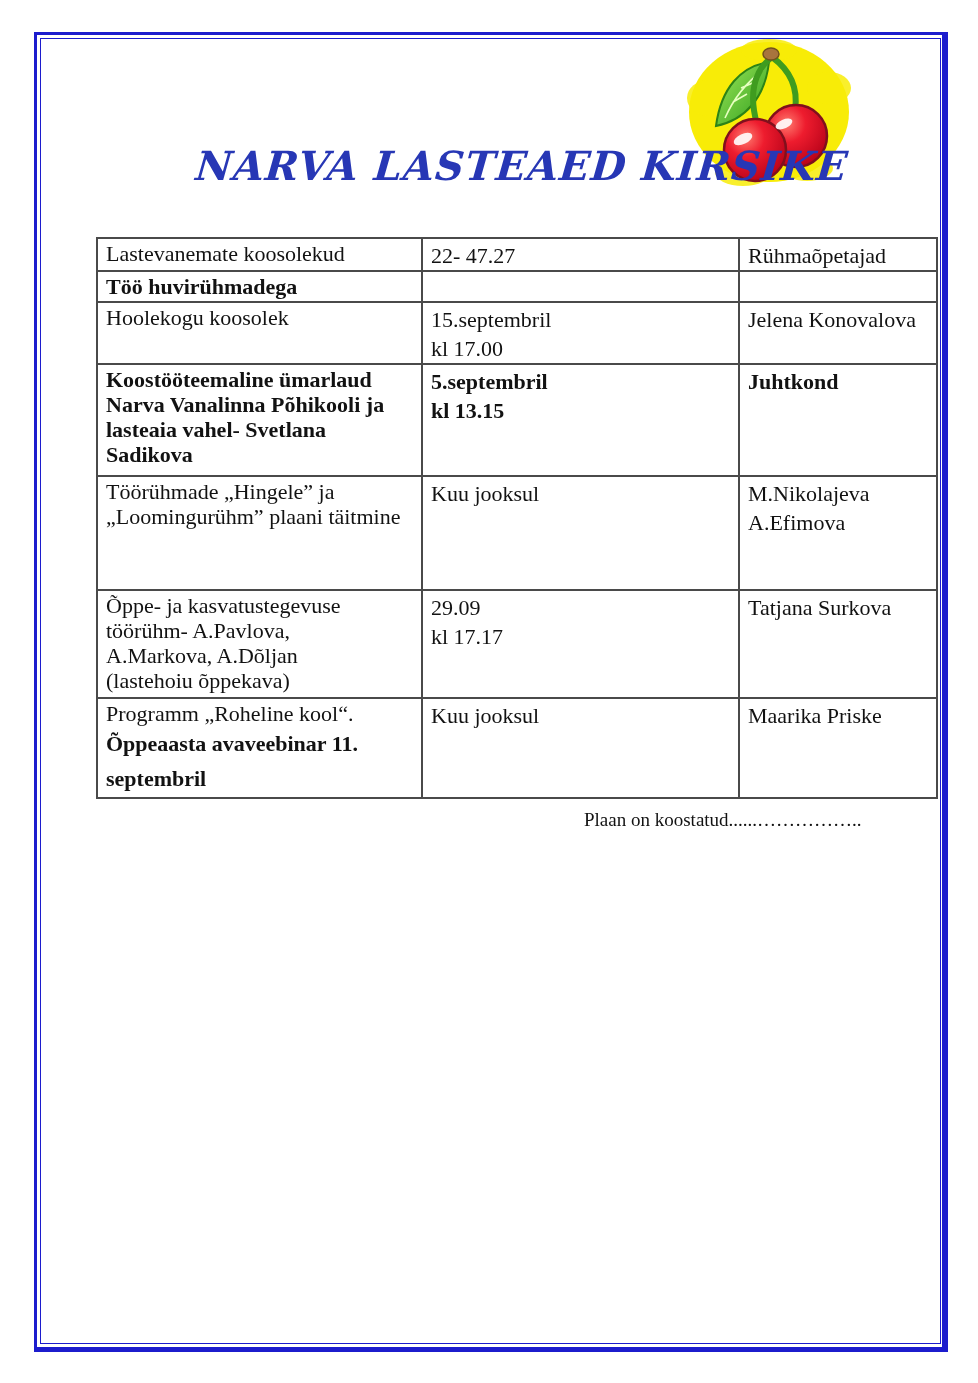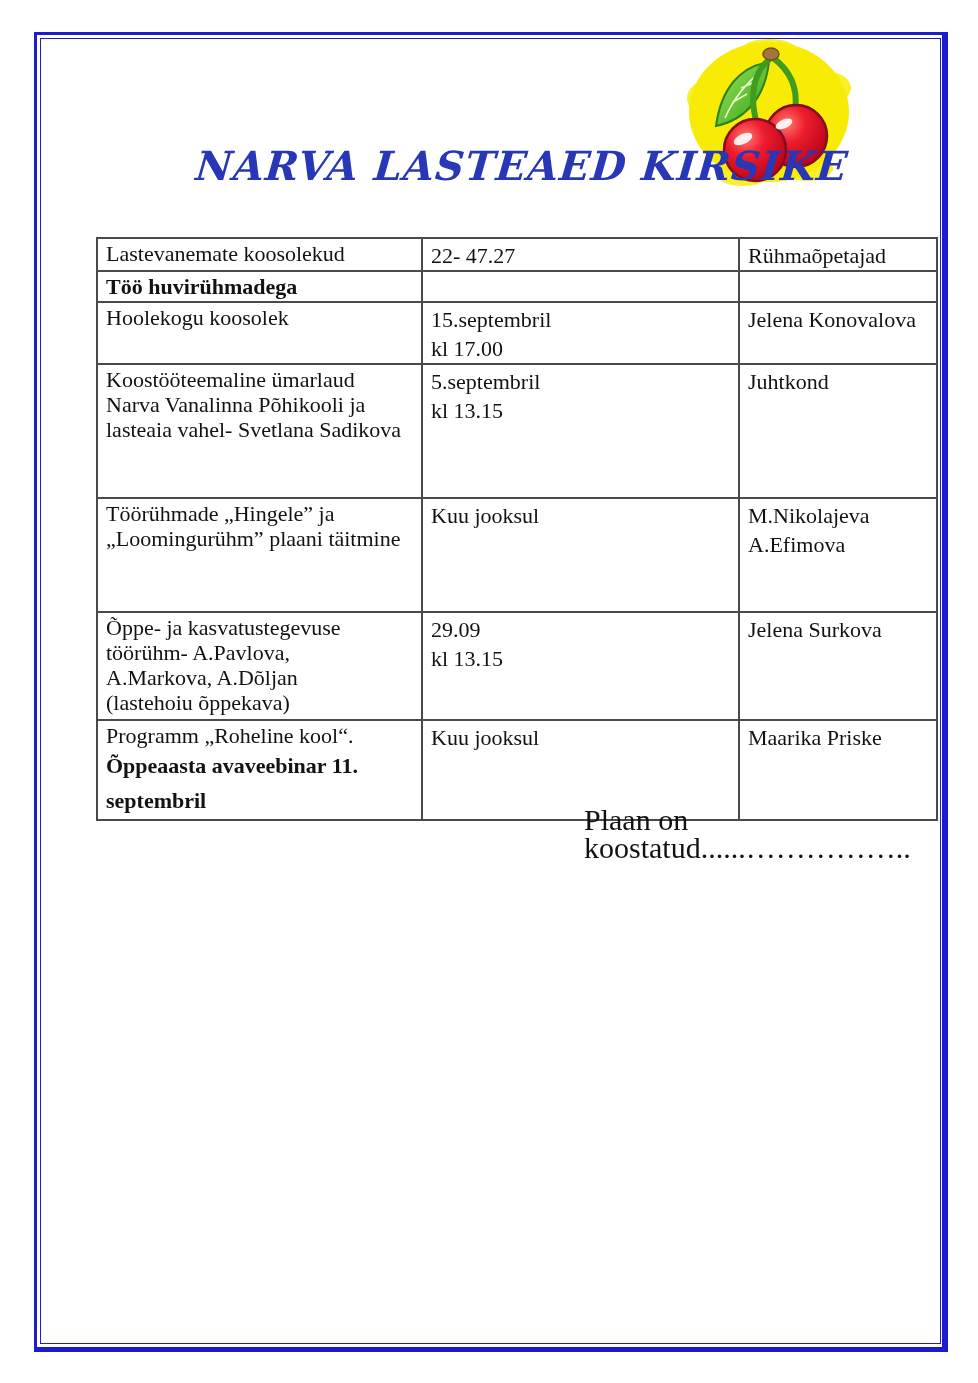--- a/index.html
+++ b/index.html
@@ -28,29 +28,29 @@
     position:absolute;left:96px;top:205px;width:840px;
     border-collapse:collapse;table-layout:fixed;z-index:1;margin-top:32px;
   }
   .plan-table td{
     border:2px solid #4a4a4a;vertical-align:top;
     padding:2px 6px 0 8px;font-size:22px;overflow:hidden;
   }
   .plan-table tr:nth-child(1){height:32px;}
   .plan-table tr:nth-child(2){height:31px;}
   .plan-table tr:nth-child(3){height:57px;}
-  .plan-table tr:nth-child(4){height:134px;}
+  .plan-table tr:nth-child(4){height:112px;font-weight:bold;}
   .plan-table tr:nth-child(5){height:114px;}
   .plan-table tr:nth-child(6){height:108px;padding-left:27px;}
   .plan-table tr:nth-child(7){height:100px;}
   .act{line-height:25px;white-space:pre-line;}
   .act-bold{line-height:35px;white-space:pre-line;font-weight:bold;}
   .emph{font-weight:bold;}
   .dt,.rsp{line-height:29px;white-space:pre-line;}
-  .footer-note{position:absolute;left:584px;top:806px;font-size:30px;line-height:28px;z-index:1;}
+  .footer-note{position:absolute;left:584px;top:806px;font-size:19px;line-height:28px;z-index:1;}
 </style>
 </head>
 <body>
 
 <div class="page">
 
   <svg class="logo" viewBox="0 0 172 152" aria-hidden="true">
     <defs>
       <radialGradient id="gc" cx="35%" cy="30%" r="80%">
         <stop offset="0%" stop-color="#ff7a6e"></stop>
@@ -157,24 +157,24 @@
       </tr>
       <tr>
         <td>
             <div class="act">Õppe- ja kasvatustegevuse
 töörühm- A.Pavlova,
 A.Markova, A.Dõljan
 (lastehoiu õppekava)</div>
           </td>
         <td>
             <div class="dt">29.09
-kl 13.15</div>
+kl 17.17</div>
           </td>
         <td>
-            <div class="rsp">Jelena Surkova</div>
+            <div class="rsp">Tatjana Surkova</div>
           </td>
       </tr>
       <tr>
         <td>
           <div class="act">Programm „Roheline kool“.</div>
           <div class="act-bold">Õppeaasta avaveebinar 11.
 septembril</div>
         </td>
         <td>
             <div class="dt">Kuu jooksul</div>

